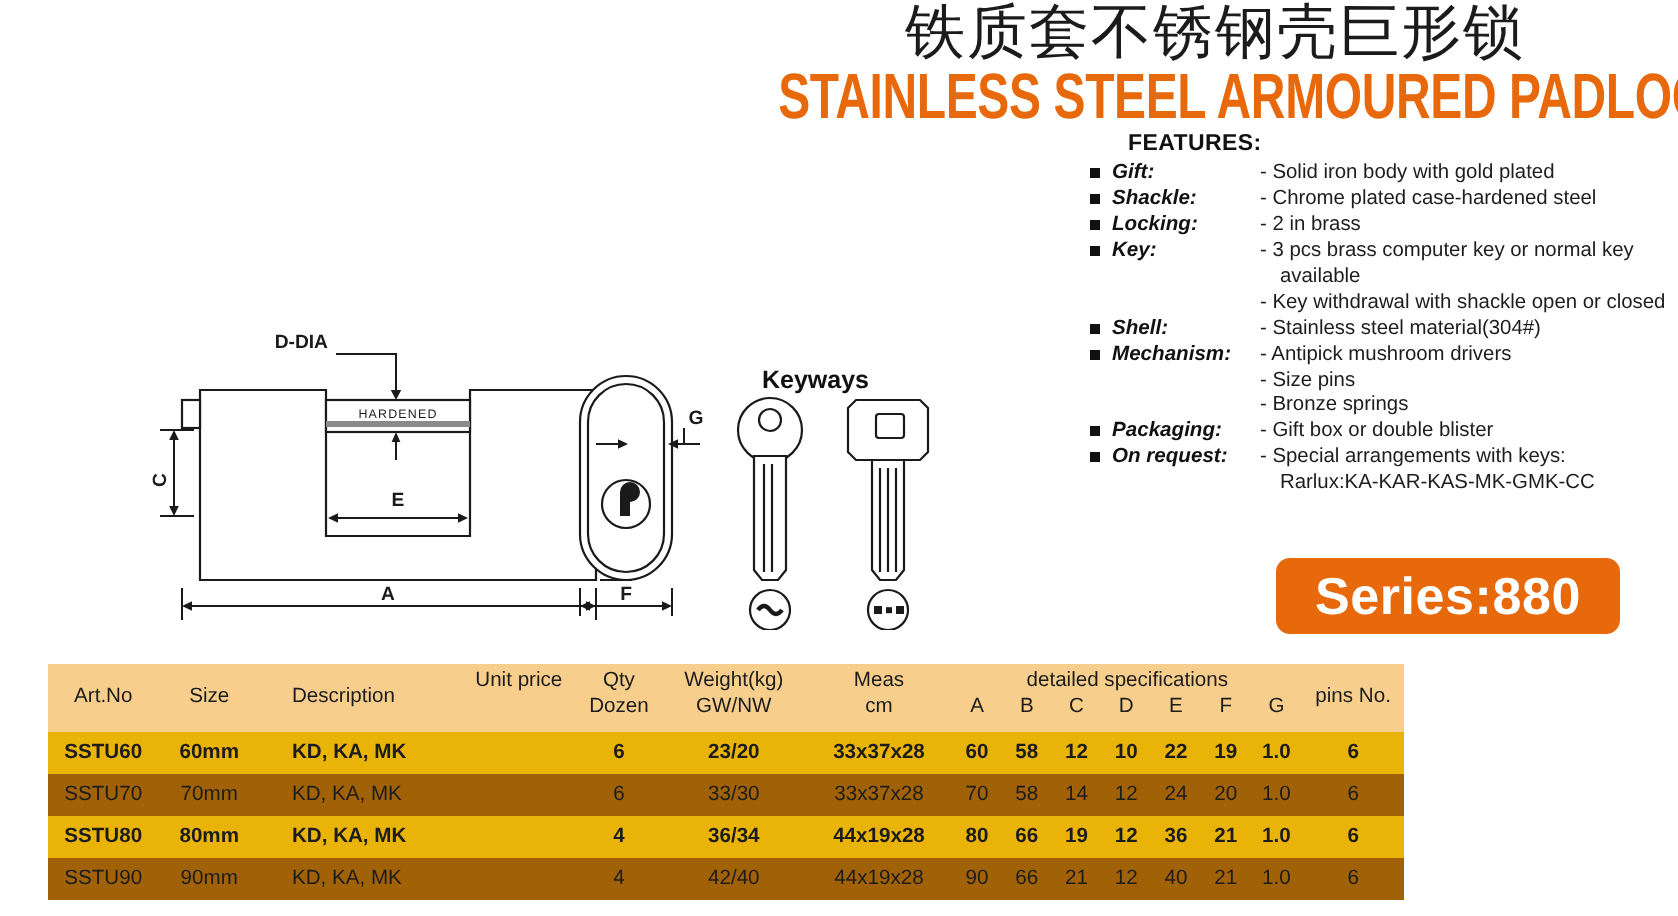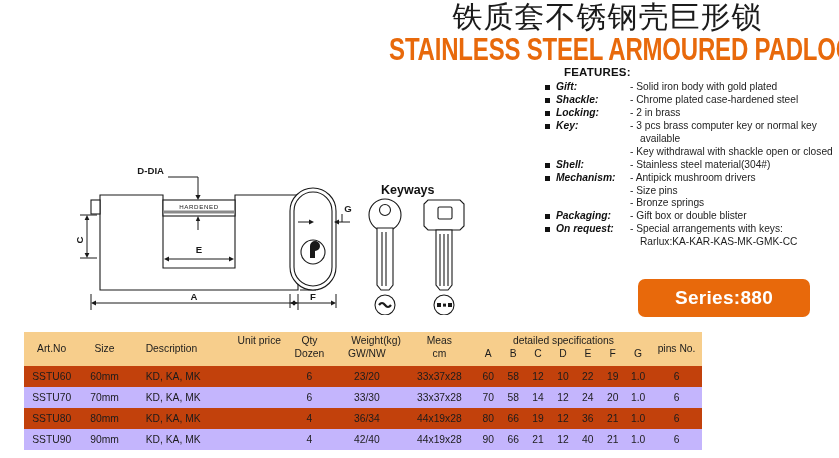--- a/index.html
+++ b/index.html
@@ -47,21 +47,21 @@
     font-size: 10.3px; font-style: italic; font-weight: bold; color: #111;
   }
   .feat-val { flex: 1; font-size: 10.2px; color: #1d1d1d; white-space: nowrap; }
   .feat-val.indent { padding-left: 10px; }
 
   
   .series-badge {
     position: absolute; left: 638px; top: 279px;
     width: 172px; height: 38px;
     background: #E8690B; border-radius: 7px;
-    color: #fff; font-size: 19px; font-weight: bold;
+    color: #fff; font-size: 26px; font-weight: bold;
     display: flex; align-items: center; justify-content: center;
     letter-spacing: .3px;
   }
 
   
   .drawing { position: absolute; left: 60px; top: 160px; width: 420px; height: 155px; }
   .keyways-title {
     position: absolute; left: 365px; top: 183px;
     font-size: 12.5px; font-weight: bold; color: #111; padding-left: 16px;
   }
@@ -76,28 +76,28 @@
     background: #F7CE8C; font-weight: normal; color: #1c1c1c;
     height: 34px; vertical-align: middle; padding: 0 2px;
     font-size: 10.3px; line-height: 12px;
   }
   .spec-table thead th.grp { height: 15px; padding-bottom: 0; vertical-align: bottom; }
   .spec-table thead th.sub { height: 19px; vertical-align: top; padding-top: 1px; }
   .spec-table tbody td {
     height: 21px; padding: 0 2px; text-align: center; vertical-align: middle;
     font-size: 10.3px;
   }
-  .spec-table tbody tr.odd td  { background: #c2410c; }
-  .spec-table tbody tr.even td { background: #c4b5fd; }
+  .spec-table tbody tr.odd td  { background: #eab308; font-weight: bold; }
+  .spec-table tbody tr.even td { background: #a16207; }
   .col-art   { width: 62px; }
   .col-size  { width: 60px; }
   .col-desc  { width: 118px; text-align: left !important; padding-left: 16px !important; }
   .col-unit  { width: 74px; }
   .col-qty   { width: 48px; }
-  .col-wt    { width: 82px; text-align: right; }
+  .col-wt    { width: 82px; }
   .col-meas  { width: 86px; }
   .col-n     { width: 30px; }
   .col-pins  { width: 66px; }
   .th-desc { text-align: center; }
 </style>
 </head>
 <body>
 
 <div id="page">
 

